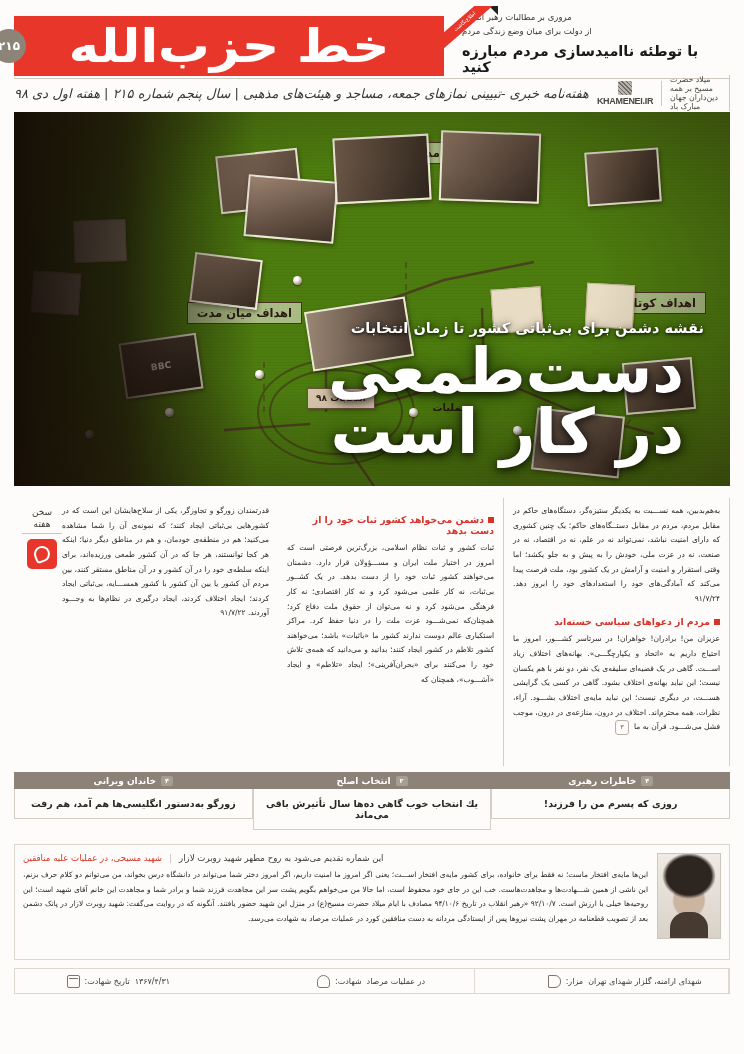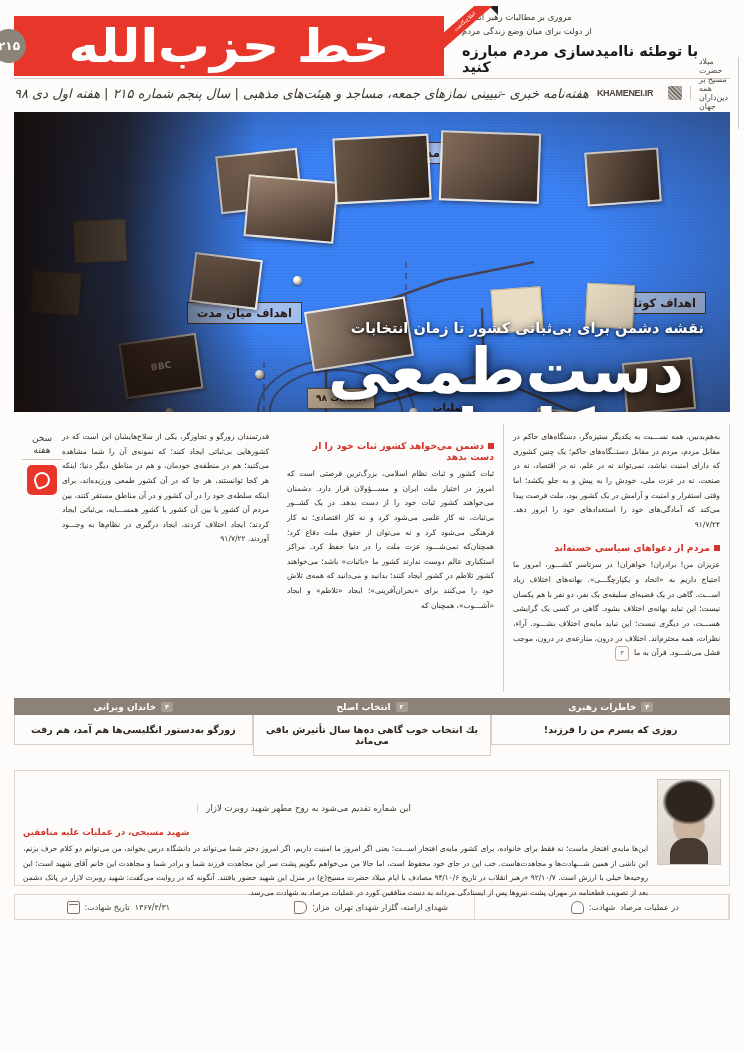--- a/index.html
+++ b/index.html
@@ -153,24 +153,25 @@
   .strap-text {
     font-size: 13px;
     color: #3b3732;
     letter-spacing: -0.1px;
     white-space: nowrap;
     font-style: italic;
   }
   .khamenei-logo {
     display: flex;
     align-items: center;
-    gap: 15px;
+    gap: 1px;
     border-right: 1px solid #d2cbc3;
     padding-right: 8px;
     margin-right: 4px;
+    flex-direction: column;
   }
   .khamenei-mark {
     width: 14px; height: 14px;
     background:
       repeating-linear-gradient(45deg, #6f6a64 0 1px, transparent 1px 3px),
       #b8b2aa;
     border-radius: 2px;
   }
   .khamenei-text {
     font-size: 9px;
@@ -186,23 +187,23 @@
     color: #4a4641;
     border-right: 1px solid #cfc8c0;
     padding-right: 10px;
     letter-spacing: 1px;
   }
 
   
   .hero {
     position: relative;
     margin: 0 14px;
-    height: 300px;
+    height: 374px;
     overflow: hidden;
-    background: #3b82f6;
+    background: #4d7c0f;
   }
   .hero-photo {
     position: absolute;
     inset: 0;
     background:
       radial-gradient(ellipse 50% 60% at 14% 52%, rgba(20,12,8,0.92), rgba(20,12,8,0) 62%),
       radial-gradient(ellipse 42% 50% at 86% 18%, rgba(88,52,33,0.45), rgba(88,52,33,0) 70%),
       linear-gradient(118deg, #3b2418 0%, #6d4a33 16%, #c0a58e 36%, #e3d5c3 52%, #d8c6b0 70%, #b89madd 100%),
       linear-gradient(#d9c9b6, #d9c9b6);
   }
@@ -460,22 +461,21 @@
     display: flex;
     flex-direction: row-reverse;
     align-items: center;
     gap: 7px;
     font-size: 8.6px;
     margin-bottom: 5px;
     justify-content: flex-start;
   }
   .martyr-head .red {
     color: #d4342a;
-    font-weight: bold;
-    margin-top: 48px;
+    font-weight: normal;
   }
   .martyr-head .sep { color: #c4bcb2; }
   .martyr-head .dark { color: #3b3732; }
   .martyr-text {
     font-size: 7.4px;
     line-height: 1.95;
     text-align: justify;
     direction: rtl;
     color: #2b2723;
   }
@@ -693,24 +693,24 @@
     <div class="martyr-photo"></div>
   </div>
 
   <div class="footer">
     <div class="footer-cell">
       <span class="f-icon cal"></span>
       <span>تاریخ شهادت:</span>
       <span>۱۳۶۷/۴/۳۱</span>
     </div>
     <div class="footer-cell">
+      <span class="f-icon hand"></span>
+      <span>شهادت:</span>
+      <span>در عملیات مرصاد</span>
+    </div>
+    <div class="footer-cell">
       <span class="f-icon flag"></span>
       <span>مزار:</span>
       <span>شهدای ارامنه، گلزار شهدای تهران</span>
     </div>
-    <div class="footer-cell">
-      <span class="f-icon hand"></span>
-      <span>شهادت:</span>
-      <span>در عملیات مرصاد</span>
-    </div>
   </div>
 
 </div>
 
 </body></html>

